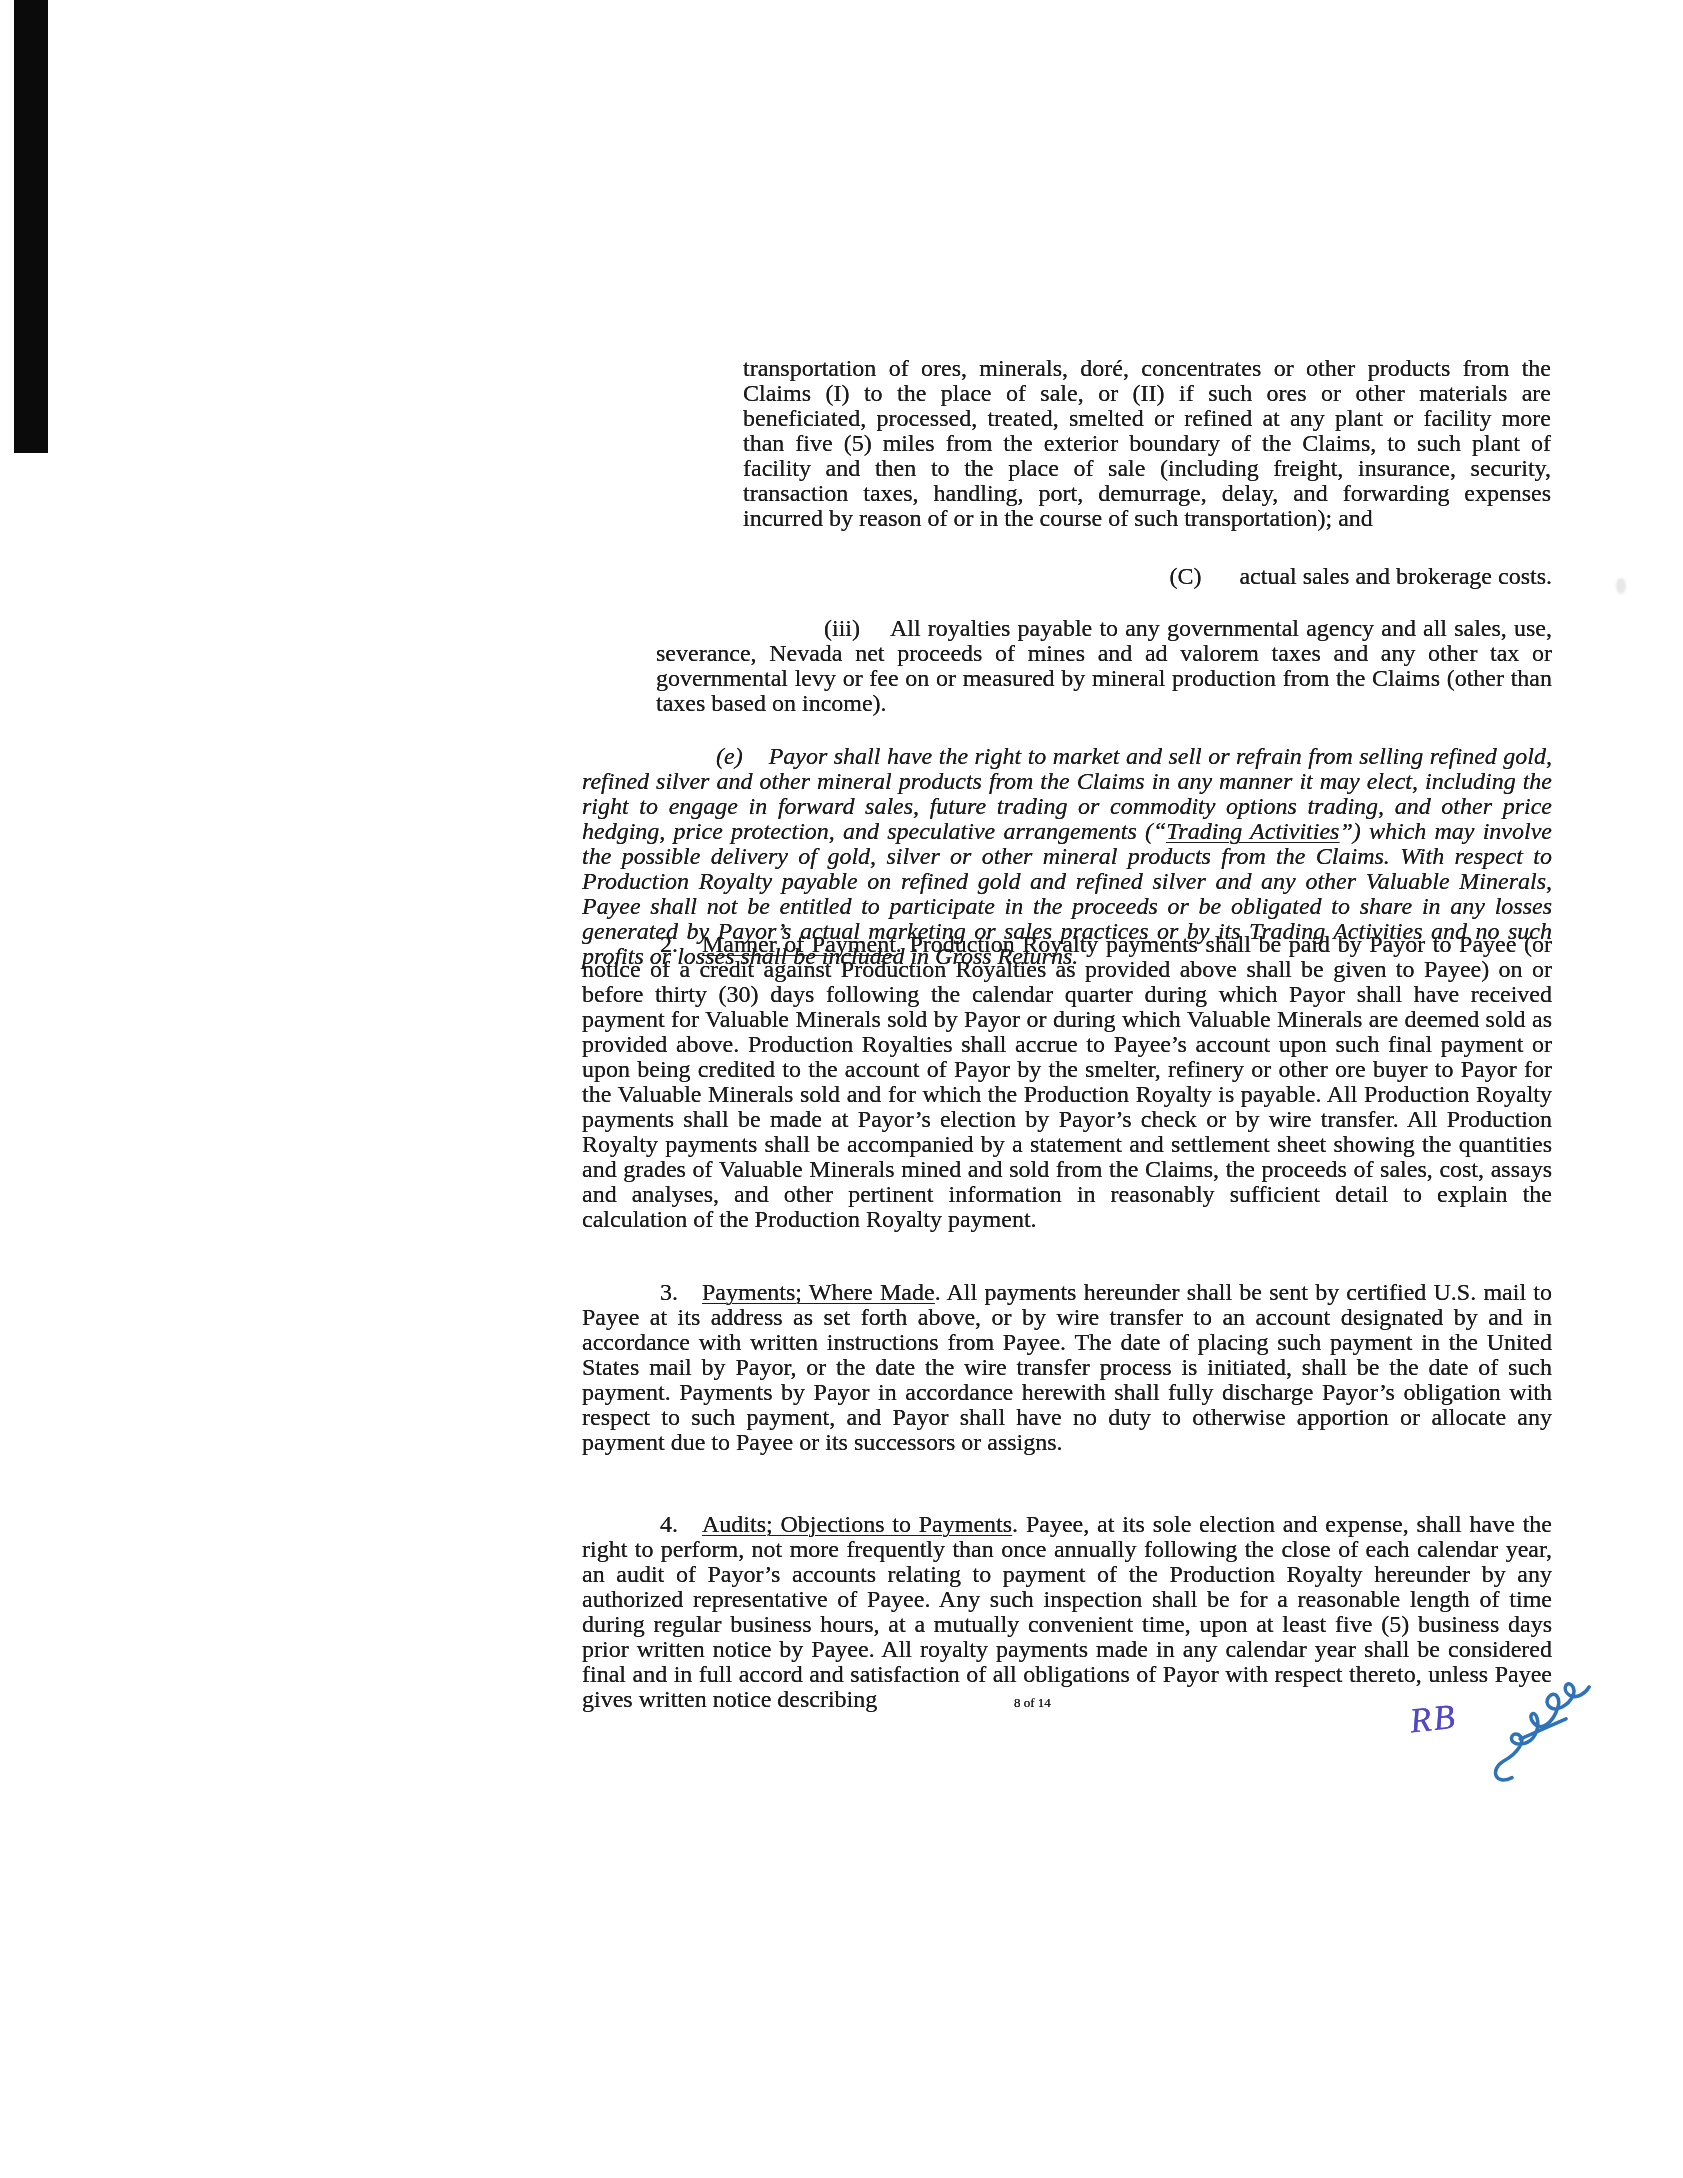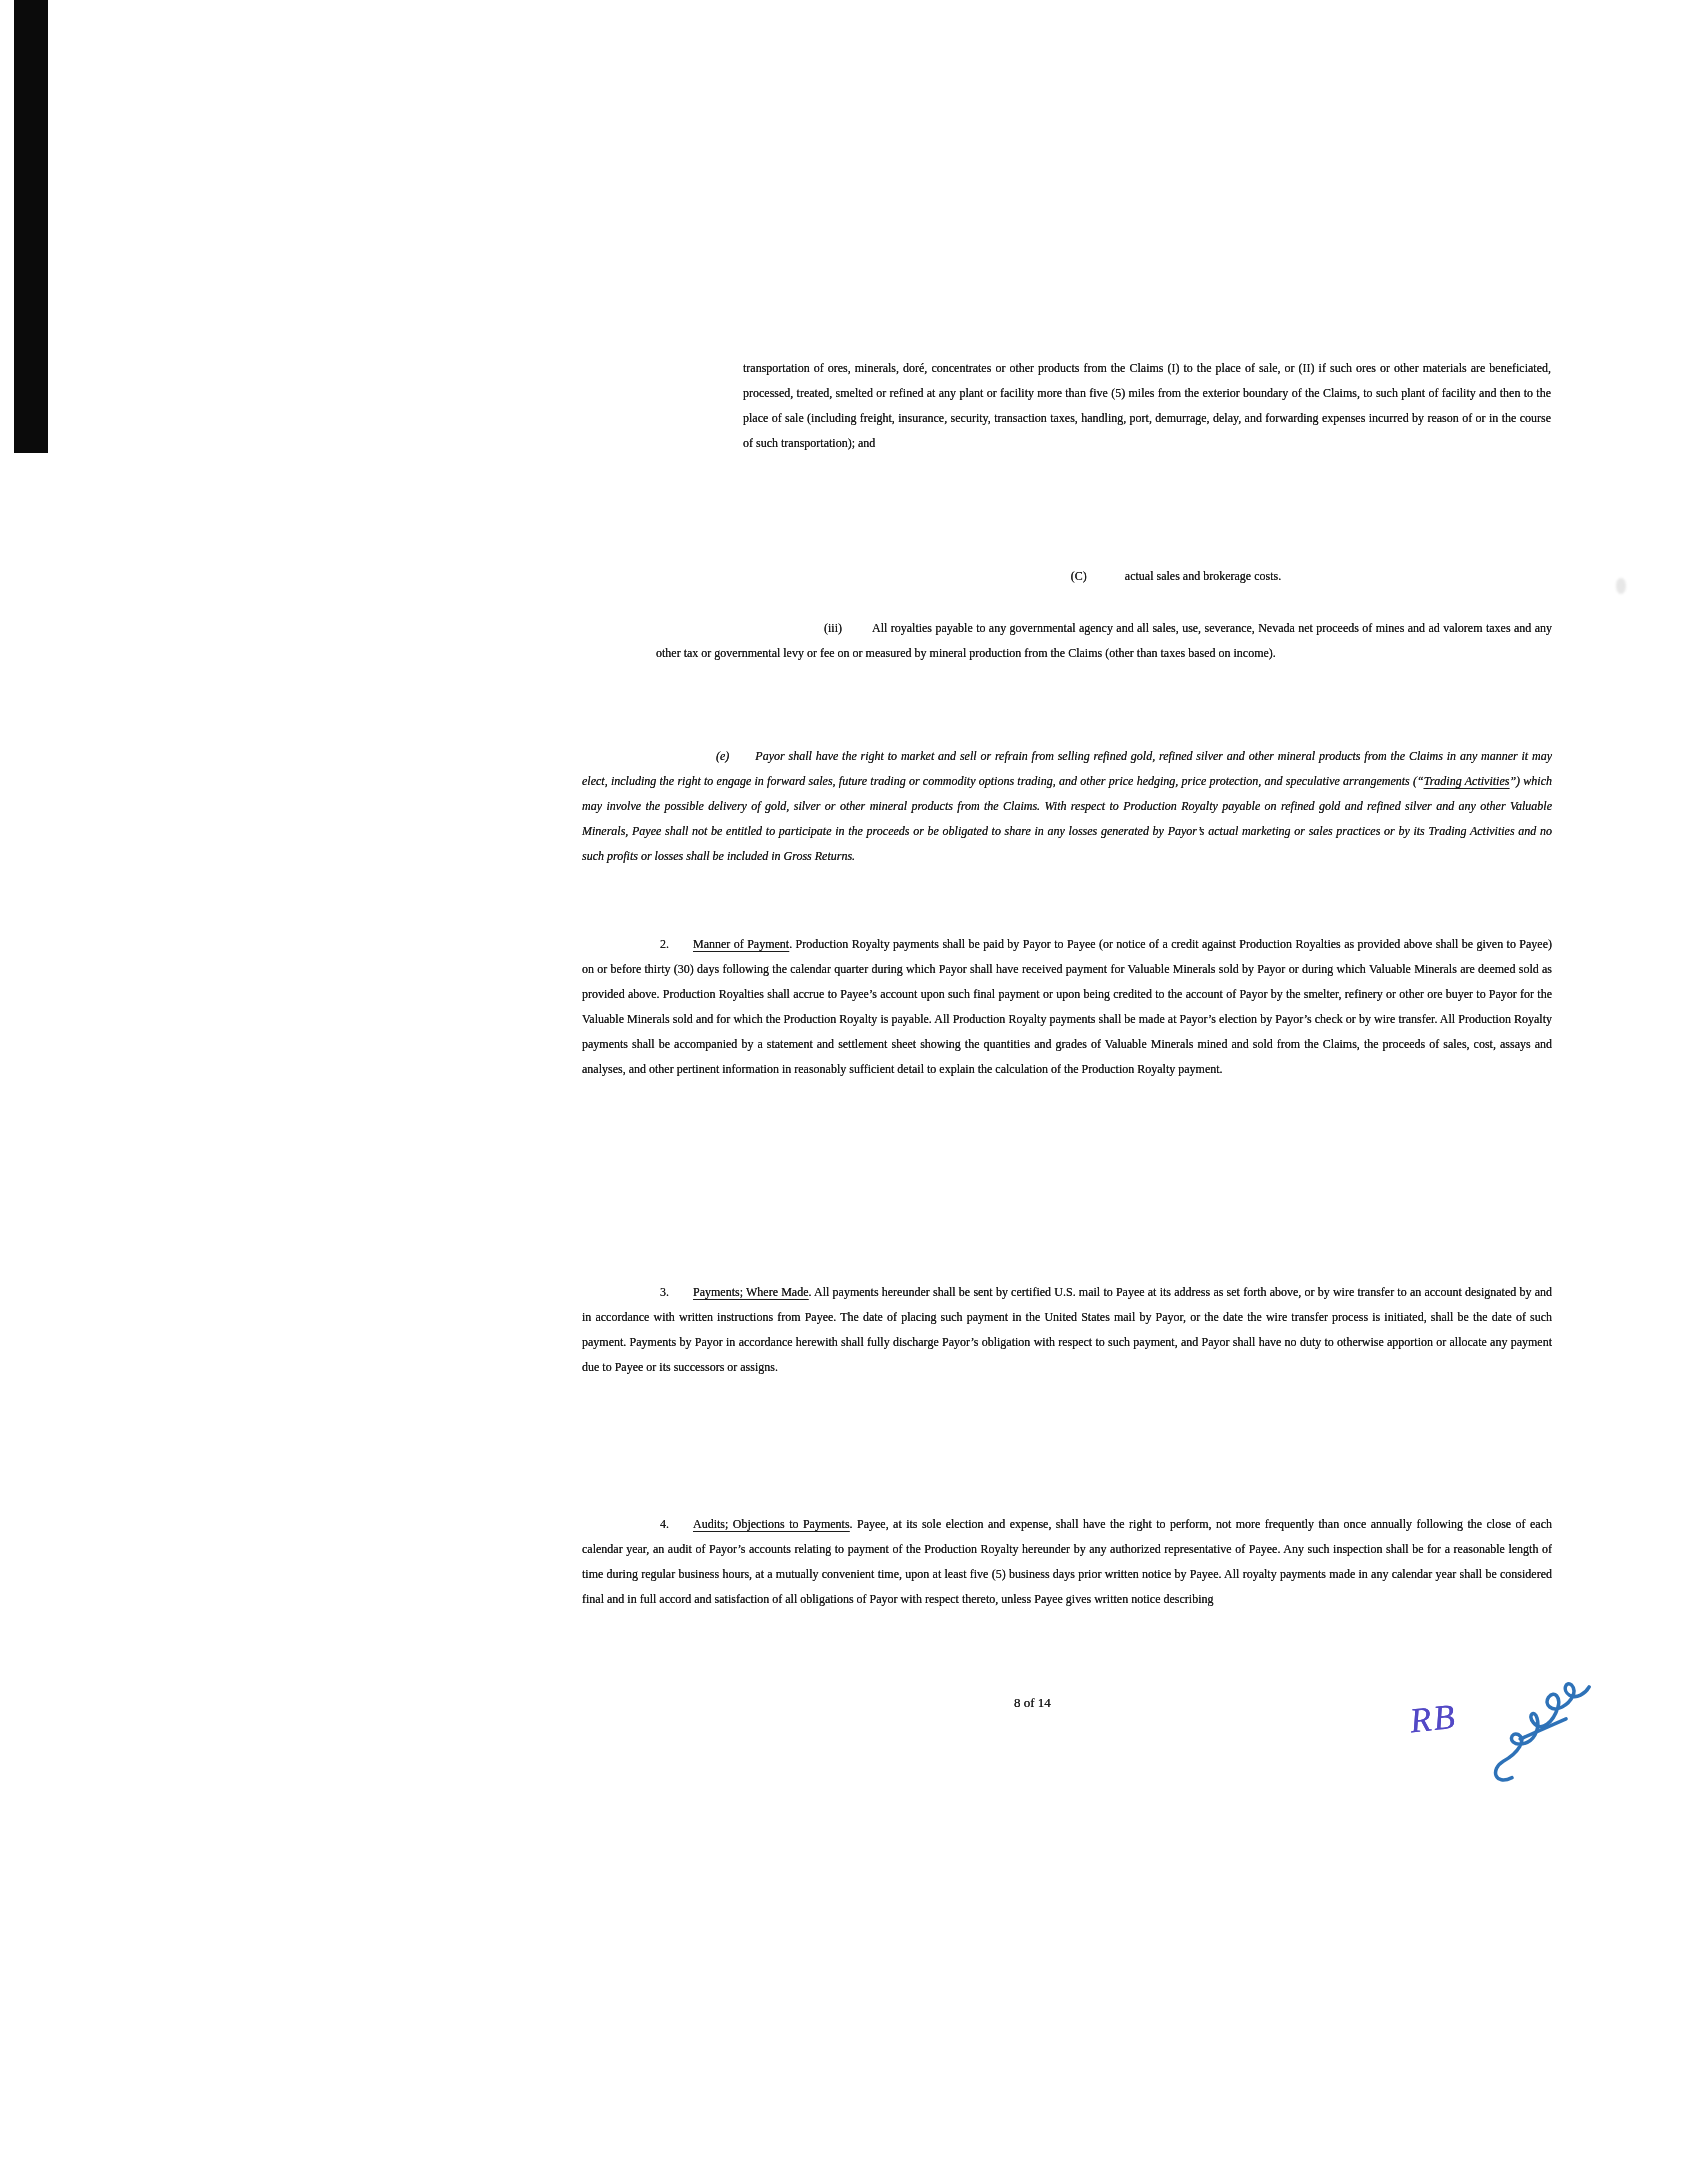--- a/index.html
+++ b/index.html
@@ -9,31 +9,31 @@
   html,body{margin:0;padding:0;background:var(--paper);}
   #page{
     position:relative; width:1683px; height:2178px;
     background:var(--paper); overflow:hidden;
     font-family:"Liberation Serif", serif;
     color:var(--ink);
   }
   .doc{
     position:absolute;
     margin:0;
-    font-size:12px; line-height:25px;
+    font-size:24px; line-height:25px;
     text-align:justify;
     color:var(--ink);
     text-shadow:0 0 0.4px currentColor;
   }
   .doc .u{text-decoration:underline; text-underline-offset:2.5px; text-decoration-thickness:1.4px;}
   .doc .marker{display:inline-block;}
 
   #p-transport{left:743px; top:356px; width:808px;}
 
-  #item-c{left:800px; top:564px; width:752px; text-align:center;}
+  #item-c{left:800px; top:564px; width:752px; text-align:right;}
   #item-c .marker{margin-right:38px;}
 
   #item-iii{left:656px; top:616px; width:896px; text-indent:84px;}
   #item-iii .marker{margin-right:30px;}
 
   #para-e{left:582px; top:744px; width:970px; text-indent:67px;font-style:italic;}
   #para-e .marker{margin-right:26px;}
 
   .section{left:582px; top:0; width:970px; text-indent:39px;}
   .section .marker{margin-right:24px;}

